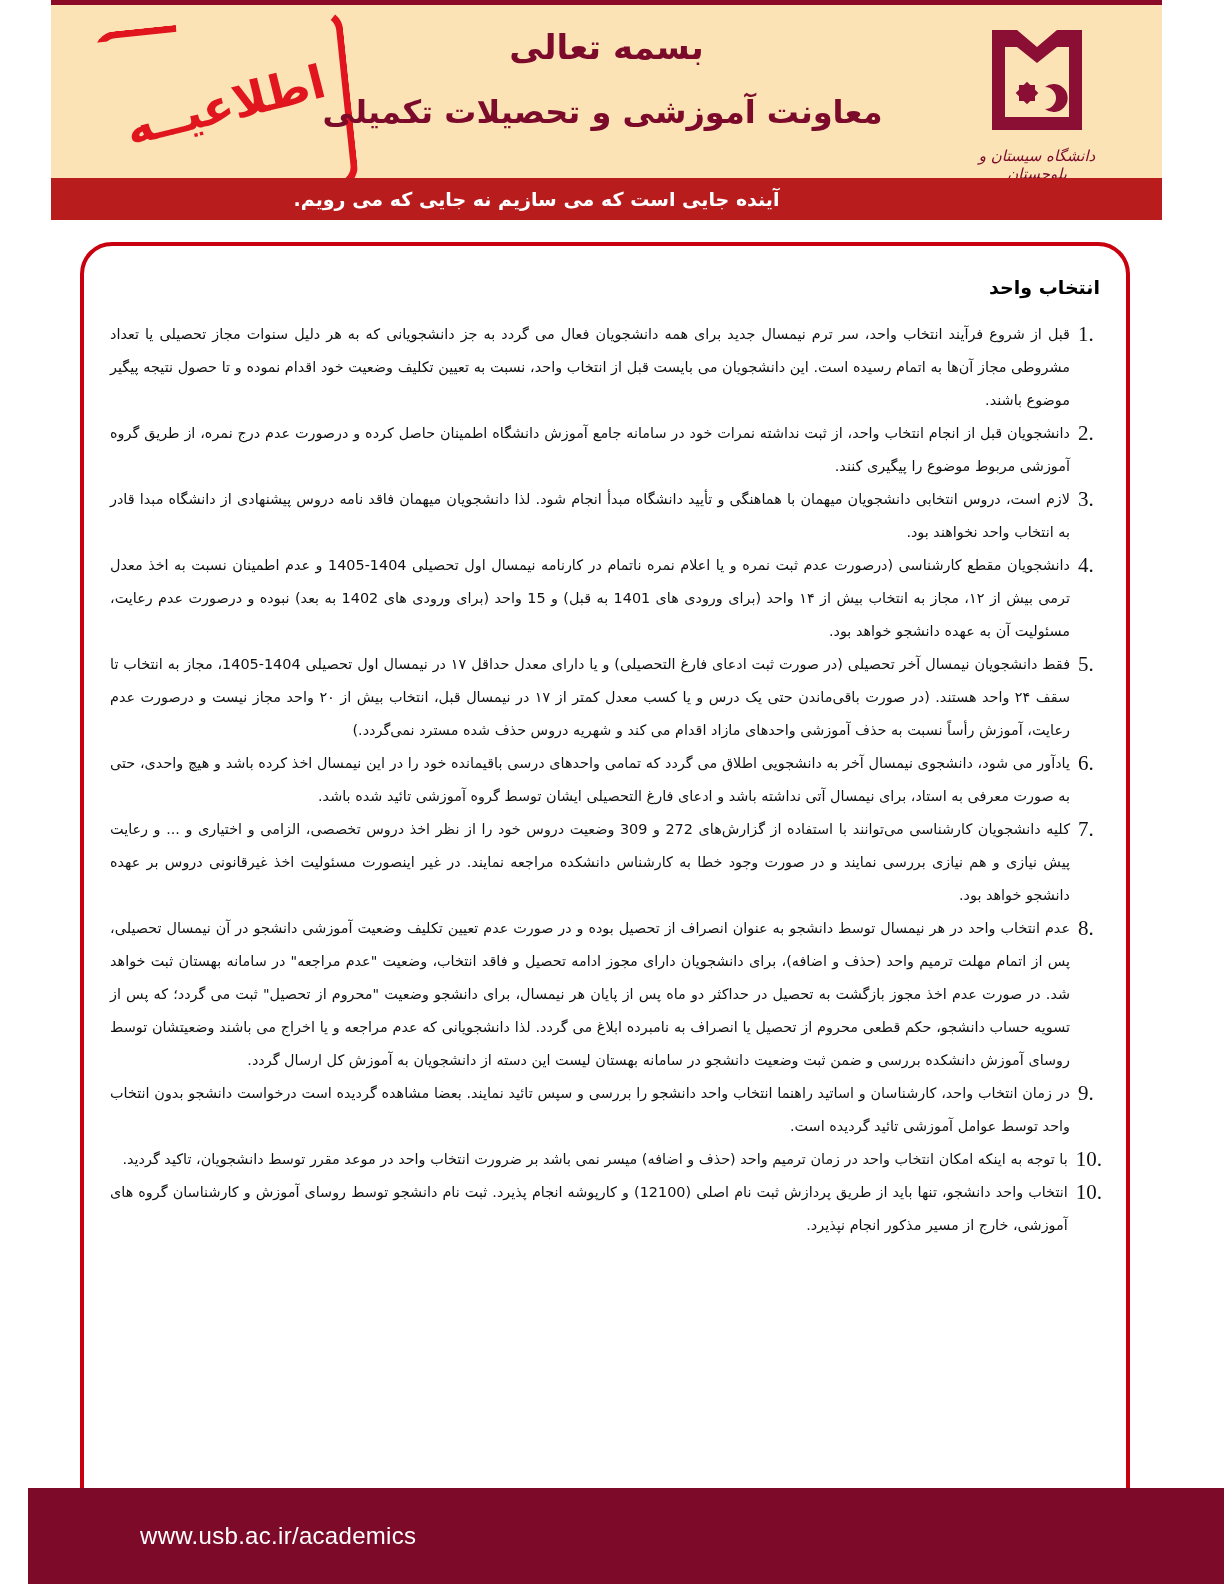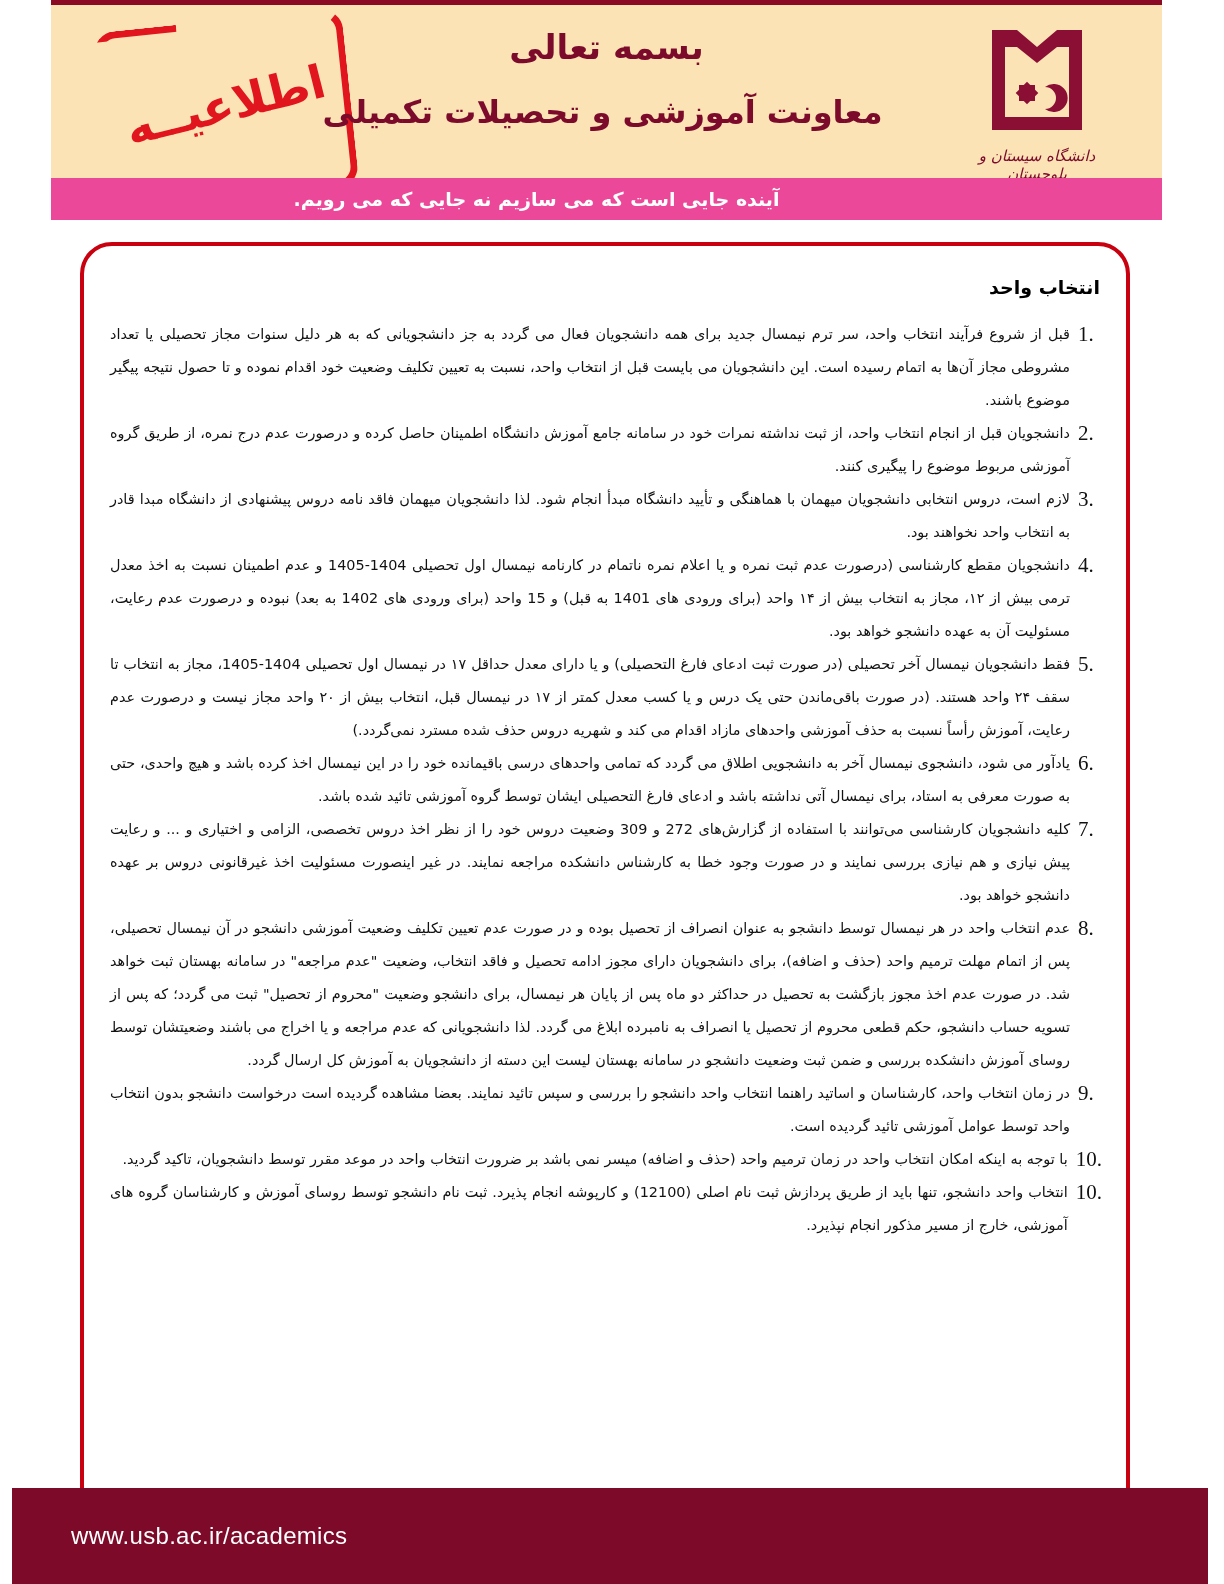--- a/index.html
+++ b/index.html
@@ -6,21 +6,21 @@
     html, body { width: 1224px; height: 1584px; background: #ffffff; overflow: hidden; }
     body { position: relative; font-family: "DejaVu Sans", sans-serif; direction: rtl; }
 
     
     .header {
       position: absolute; left: 51px; top: 0; width: 1111px; height: 220px;
       background: #fbe3b6; border-top: 5px solid #8b0a26; overflow: hidden;
     }
     .header-strip {
       position: absolute; left: 0; right: 0; bottom: 0; height: 42px;
-      background: #ec4899;
+      background: #b91c1c;
       display: flex; align-items: center; justify-content: center;
     }
     .slogan {
       color: #ffffff; font-weight: bold; font-size: 19px;
       font-family: "DejaVu Sans", sans-serif;
       margin-right: 140px;
     }
     .bismillah {
       position: absolute; top: 22px; left: 0; right: 0; text-align: center;
       color: #7b0a2b; font-weight: bold; font-size: 34px;
@@ -76,23 +76,23 @@
       line-height: 33px; color: #111111; text-align: justify;
     }
     .rule-num {
       flex: 0 0 auto; min-width: 24px; font-family: "Liberation Serif", serif;
       font-size: 21px; direction: ltr; text-align: left; margin-left: 8px;
     }
     .rule-text { flex: 1 1 auto; text-align: justify; }
 
     
     .footer {
-      position: absolute; left: 12px; top: 1488px; width: 1196px; height: 96px;
+      position: absolute; left: 28px; top: 1488px; width: 1196px; height: 96px;
       background: #7e0a2a; display: flex; align-items: center; justify-content: space-between;
-      padding: 0 126px 0 59px; direction: ltr;
+      padding: 0 126px 0 112px; direction: ltr;
     }
     .footer-url {
       color: #ffffff; font-family: "Liberation Sans", sans-serif; font-size: 24px;
       letter-spacing: 0.3px;
     }
     .footer-tagline {
       color: #ffffff; font-weight: bold; font-size: 21px; direction: rtl;
     }
   </style>
 </head>

